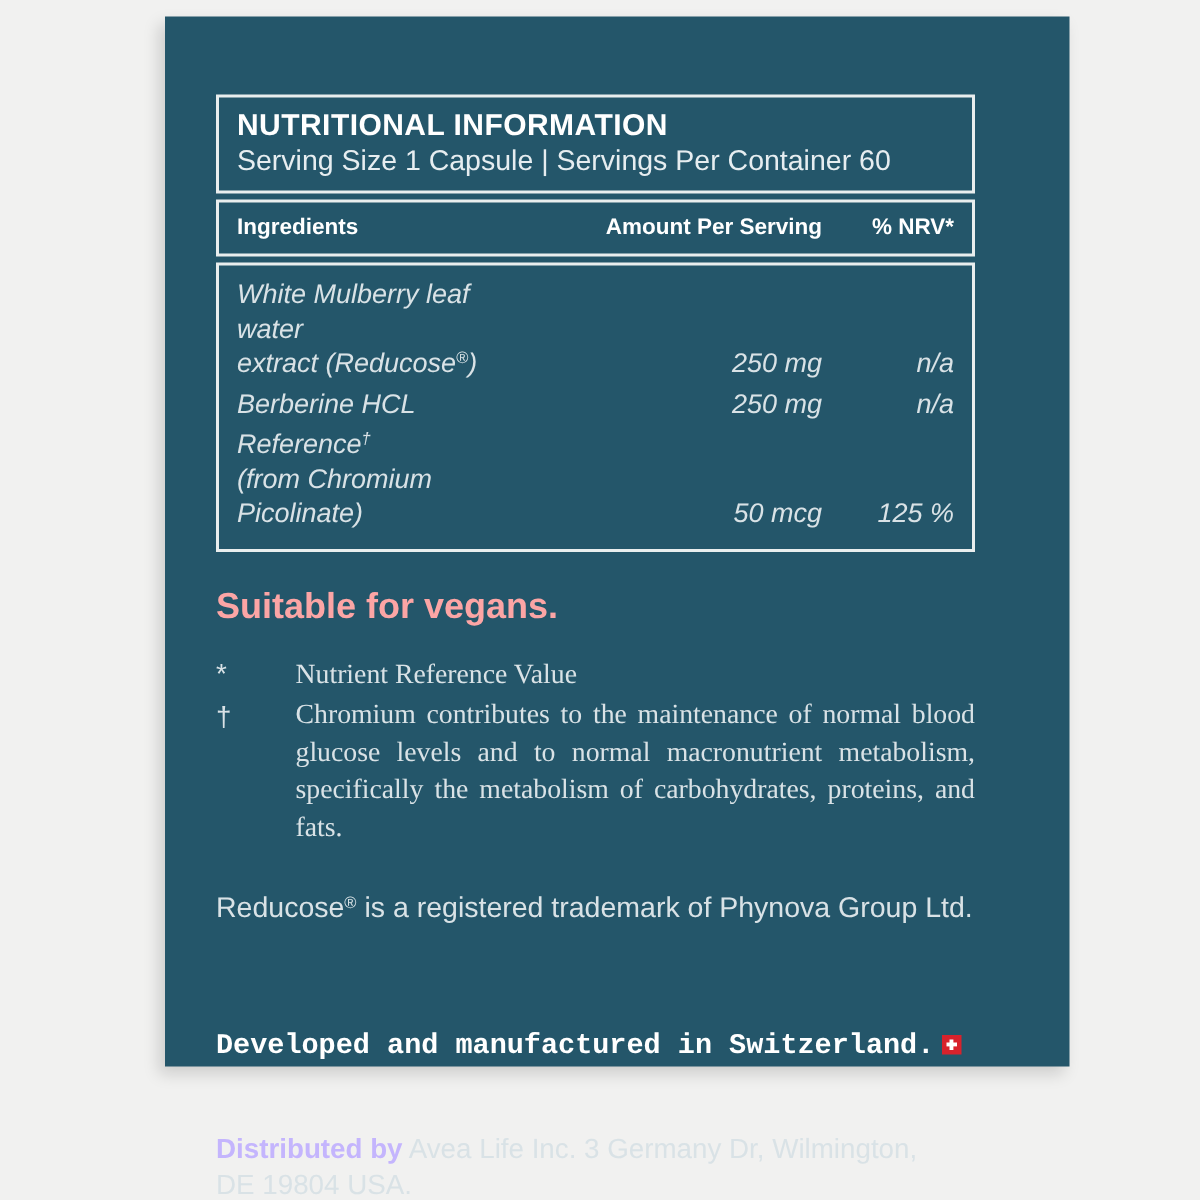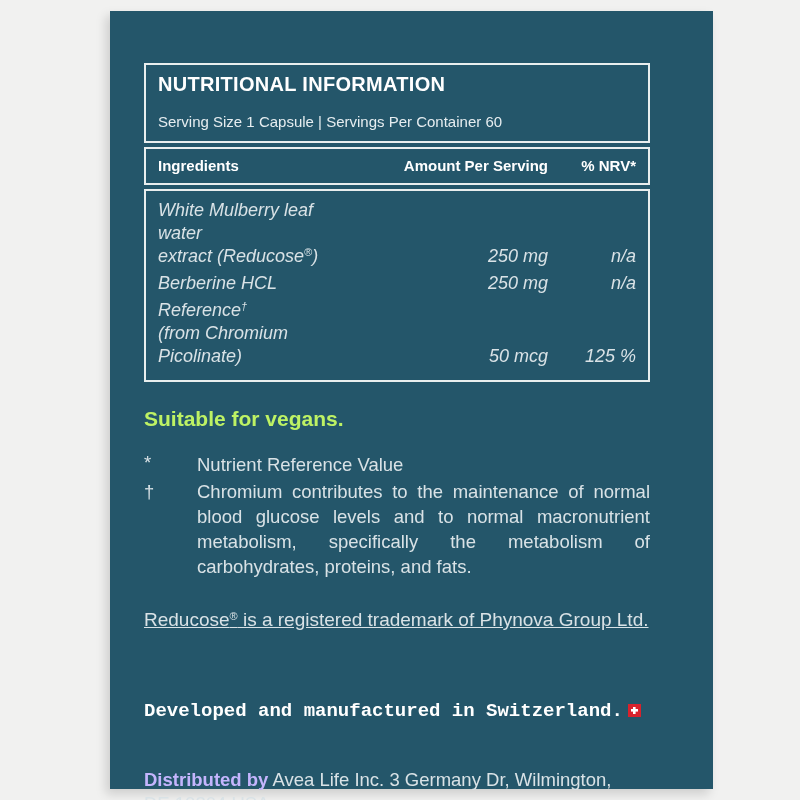--- a/index.html
+++ b/index.html
@@ -3,50 +3,50 @@
 <meta charset="utf-8">
 <style>
   html,body{margin:0;padding:0;}
   body{
     width:800px;height:800px;overflow:hidden;
     background:#f1f1f0;
     font-family:"Liberation Sans","DejaVu Sans",sans-serif;
     position:relative;
   }
   .panel{
-    position:absolute;left:110px;top:11px;width:603px;height:778px;
+    position:absolute;left:110px;top:11px;width:603px;height:700px;
     box-sizing:border-box;
     padding:52px 63px 0 34px;
     background:#24566a;
     color:#d9e2e6;
     box-shadow:-4px 5px 10px rgba(0,0,0,0.15);
   }
   
   .ntable{display:flex;flex-direction:column;gap:4px;}
   .tsec{border:2px solid #e9eeee;box-sizing:border-box;}
   .sec-head{padding:8px 12px;}
   .t-title{color:#ffffff;font-weight:bold;font-size:20px;line-height:22px;letter-spacing:0.3px;}
-  .t-serving{font-size:15px;line-height:22px;margin-top:16px;color:#e6edf0;}
+  .t-serving{font-size:19px;line-height:22px;margin-top:2px;color:#e6edf0;}
   .cols,.trow{display:grid;grid-template-columns:1fr 192px 88px;}
   .sec-cols{padding:6px 12px;font-weight:bold;color:#ffffff;font-size:15px;line-height:22px;}
   .col-amount,.col-nrv{text-align:right;}
   .sec-body{padding:4px 12px 8px;font-size:18px;font-style:italic;}
   .trow{margin:4px 0;}
   .trow .name{white-space:pre-line;line-height:23px;}
   .trow .amount,.trow .nrv{text-align:right;align-self:end;line-height:23px;}
   sup{font-size:11px;line-height:0;vertical-align:6px;}
   
-  .vegan{margin-top:26px;font-weight:bold;color:#bef264;font-size:21px;line-height:22px;}
+  .vegan{margin-top:26px;font-weight:bold;color:#fca5a5;font-size:24px;line-height:22px;}
   .fnote{display:grid;grid-template-columns:53px 1fr;font-size:18.5px;}
   .fnote-star{margin-top:22px;}
   .fnote-star .ftext,.fnote-star .fmark{line-height:22px;}
   .fnote-dagger{margin-top:2px;}
-  .fnote .ftext{text-align:justify;line-height:25px;}
+  .fnote .ftext{text-align:justify;line-height:25px;font-family:Liberation Serif, serif;}
   .fmark{line-height:25px;}
-  .trademark{margin:28px 0 0;text-align:justify;font-size:19px;line-height:25px;text-decoration:underline;}
+  .trademark{margin:28px 0 0;text-align:justify;font-size:19px;line-height:25px;}
   .origin{margin-top:68px;font-weight:bold;color:#ffffff;font-size:19px;line-height:22px;font-family:Liberation Mono, monospace;}
   .flag{
     display:inline-block;width:13px;height:13px;margin-left:5px;
     transform:translateY(1px);
     background-image:
       linear-gradient(#fff,#fff),
       linear-gradient(#fff,#fff);
     background-size:7px 2.6px,2.6px 7px;
     background-position:center center;
     background-repeat:no-repeat;

